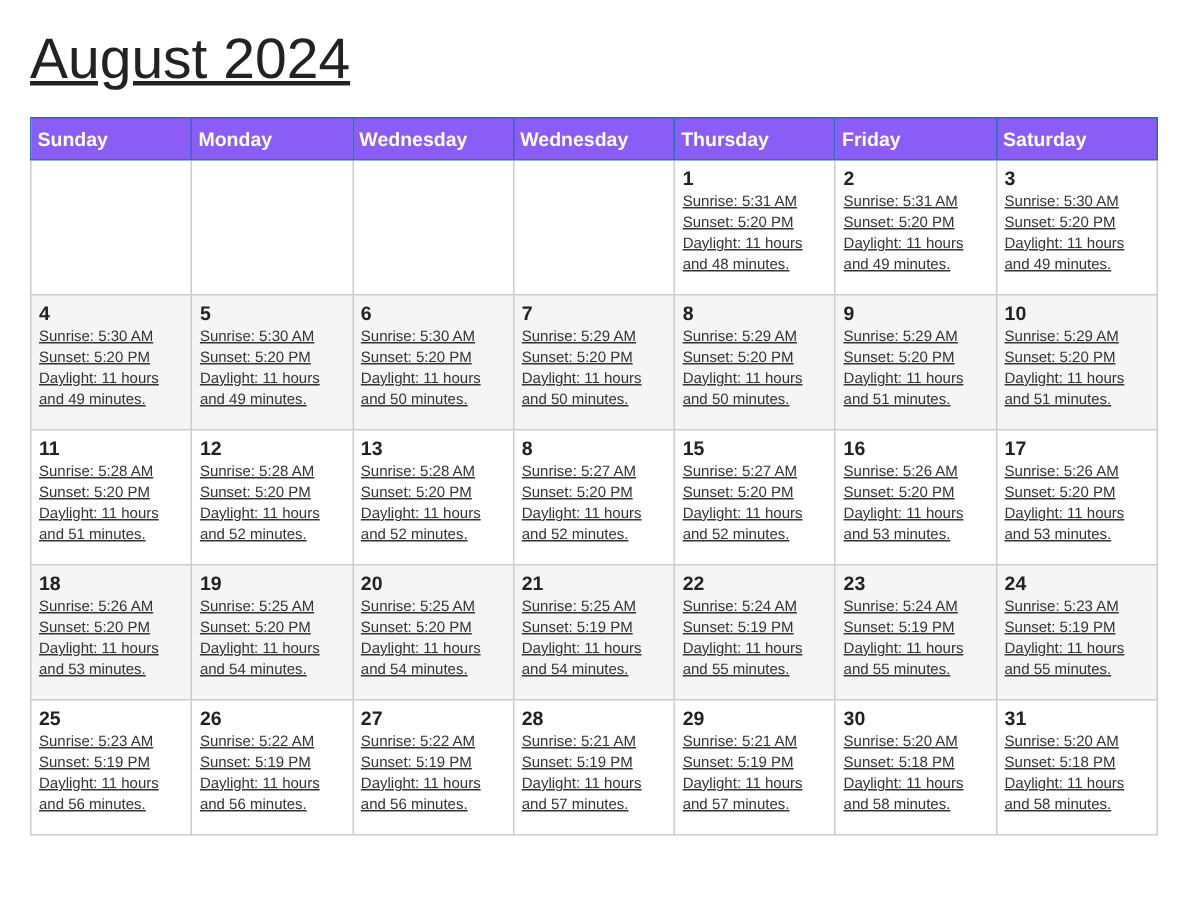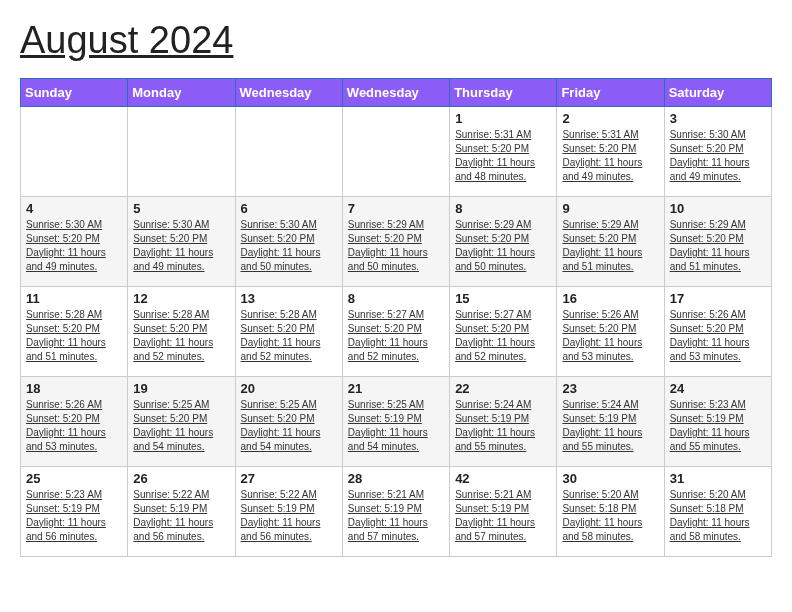--- a/index.html
+++ b/index.html
@@ -322,21 +322,21 @@
 and 56 minutes.</div>
         </td>
         <td>
           <span class="day-number">28</span>
           <div class="day-info" style="white-space: pre-line;">Sunrise: 5:21 AM
 Sunset: 5:19 PM
 Daylight: 11 hours
 and 57 minutes.</div>
         </td>
         <td>
-          <span class="day-number">42</span>
+          <span class="day-number">29</span>
           <div class="day-info" style="white-space: pre-line;">Sunrise: 5:21 AM
 Sunset: 5:19 PM
 Daylight: 11 hours
 and 57 minutes.</div>
         </td>
         <td>
           <span class="day-number">30</span>
           <div class="day-info" style="white-space: pre-line;">Sunrise: 5:20 AM
 Sunset: 5:18 PM
 Daylight: 11 hours

